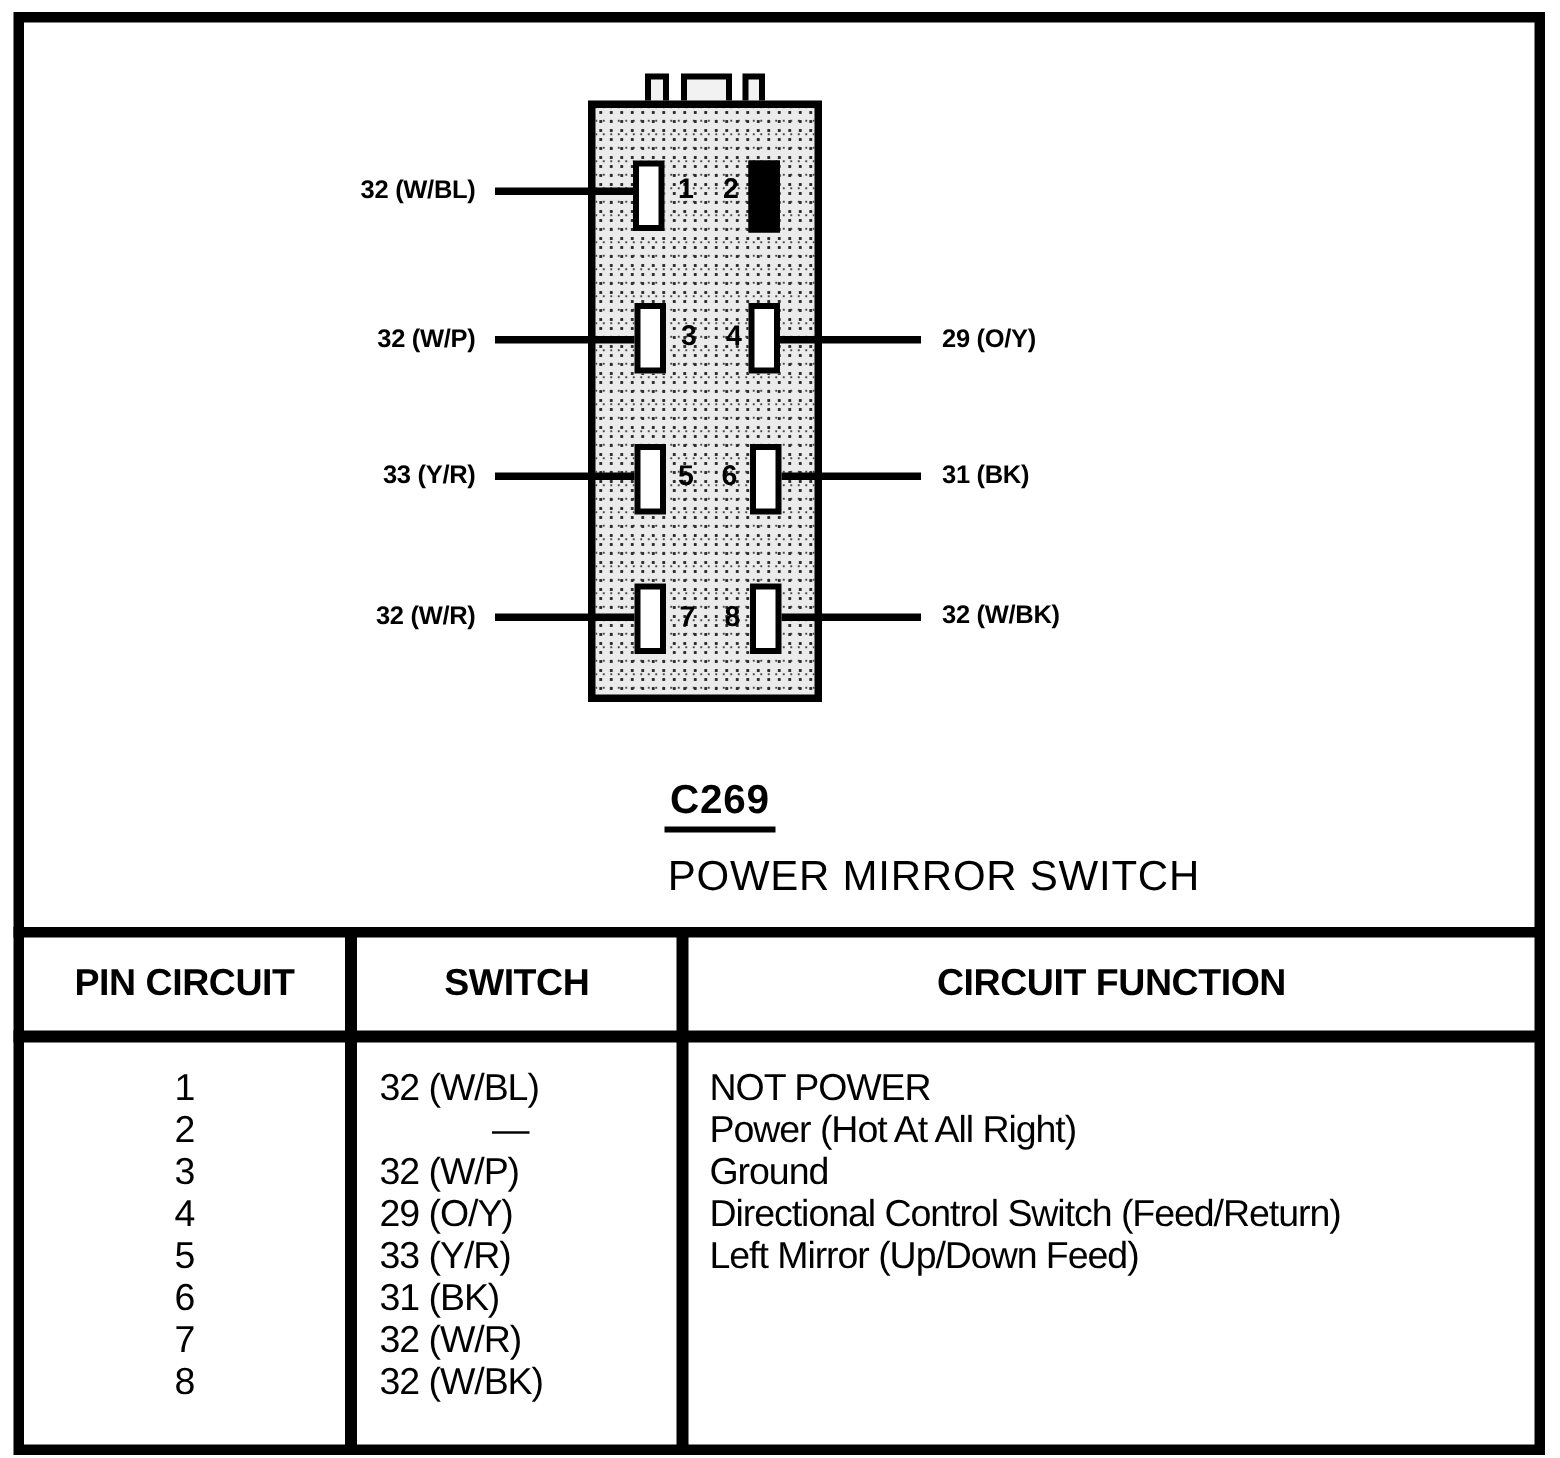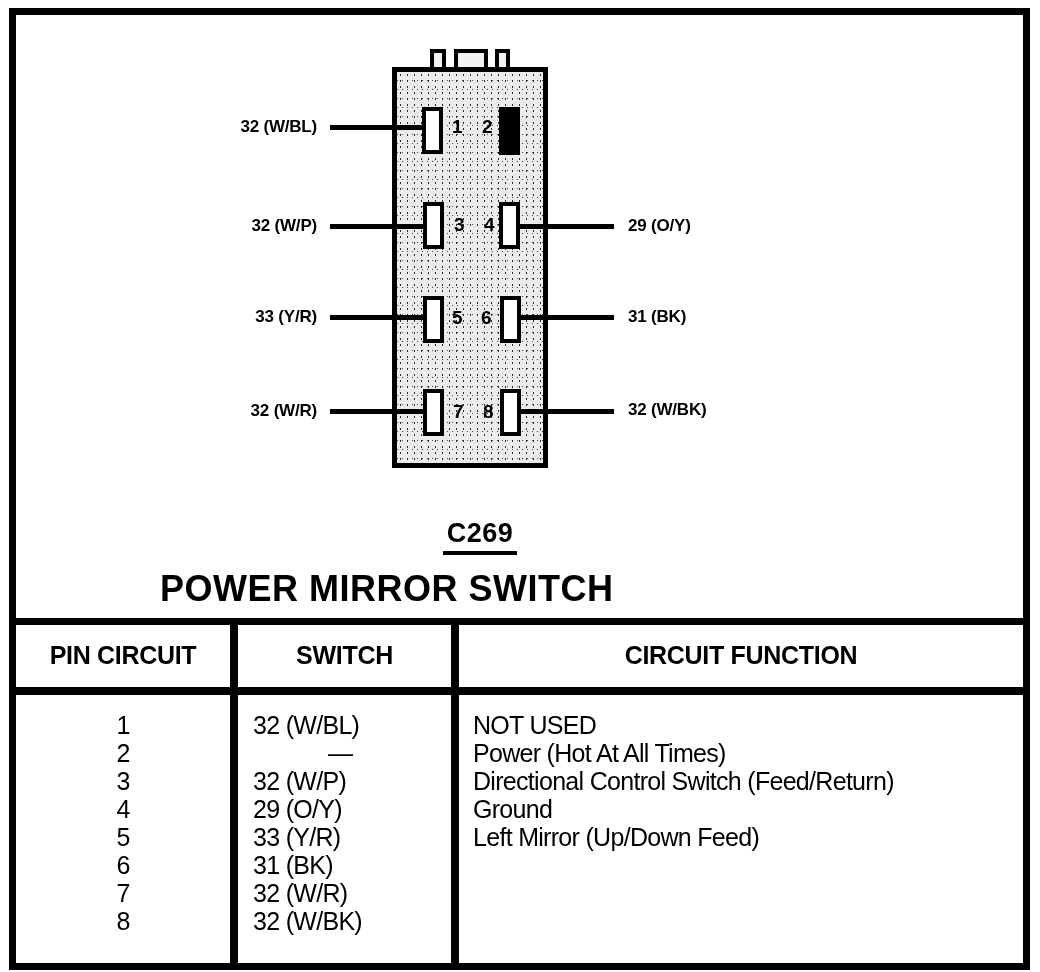--- a/index.html
+++ b/index.html
@@ -72,23 +72,23 @@
   .conn-id {
     display: inline-block;
     font-size: 27px;
     font-weight: bold;
     letter-spacing: 0.5px;
     padding: 0 4px 2px 4px;
     border-bottom: 4px solid #000000;
   }
   .conn-title {
     left: 160px; top: 568px; width: 640px;
-    text-align: left;
-    font-size: 36px;
-    font-weight: bold;
+    text-align: right;
+    font-size: 28px;
+    font-weight: normal;
     letter-spacing: 0.5px;
     white-space: nowrap;
   }
 
   
   .sep-line    { left: 9px;  top: 618px; width: 1021px; height: 7px; }
   .header-line { left: 9px;  top: 687px; width: 1021px; height: 8px; }
   .vline1 { left: 230px; top: 618px; width: 8px; height: 347px; }
   .vline2 { left: 451px; top: 618px; width: 8px; height: 347px; }
 
@@ -199,21 +199,21 @@
       <div class="cell dash">—</div>
       <div class="cell">32 (W/P)</div>
       <div class="cell">29 (O/Y)</div>
       <div class="cell">33 (Y/R)</div>
       <div class="cell">31 (BK)</div>
       <div class="cell">32 (W/R)</div>
       <div class="cell">32 (W/BK)</div>
     </div>
 
     <div class="abs tbody-col col-function">
-      <div class="cell">NOT USED</div>
-      <div class="cell">Power (Hot At All Times)</div>
+      <div class="cell">NOT POWER</div>
+      <div class="cell">Power (Hot At All Right)</div>
+      <div class="cell">Ground</div>
       <div class="cell">Directional Control Switch (Feed/Return)</div>
-      <div class="cell">Ground</div>
       <div class="cell">Left Mirror (Up/Down Feed)</div>
     </div>
   </div>
 
 </div>
 
 </body></html>

